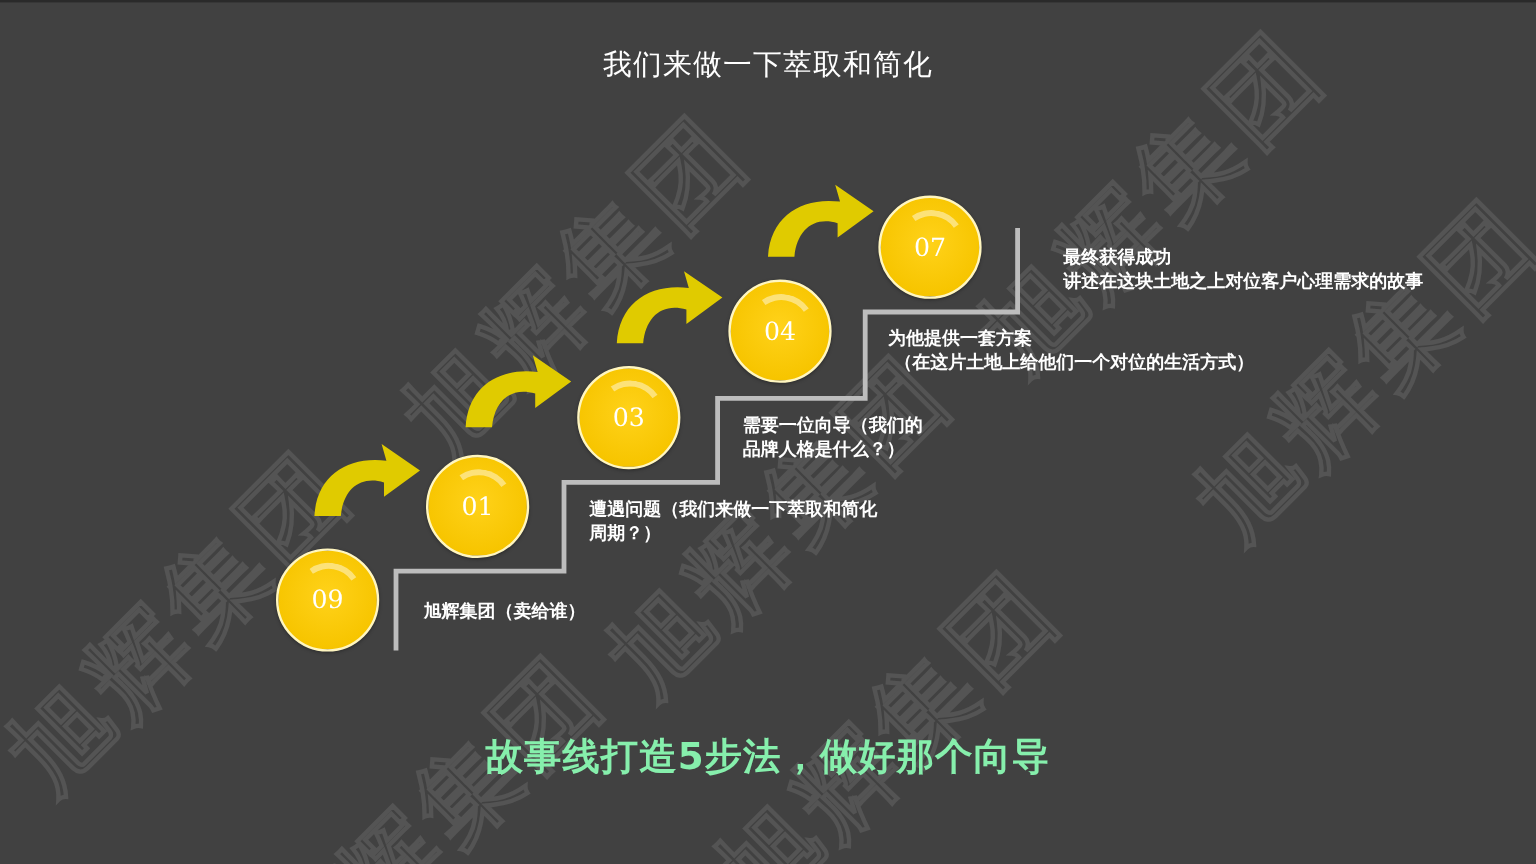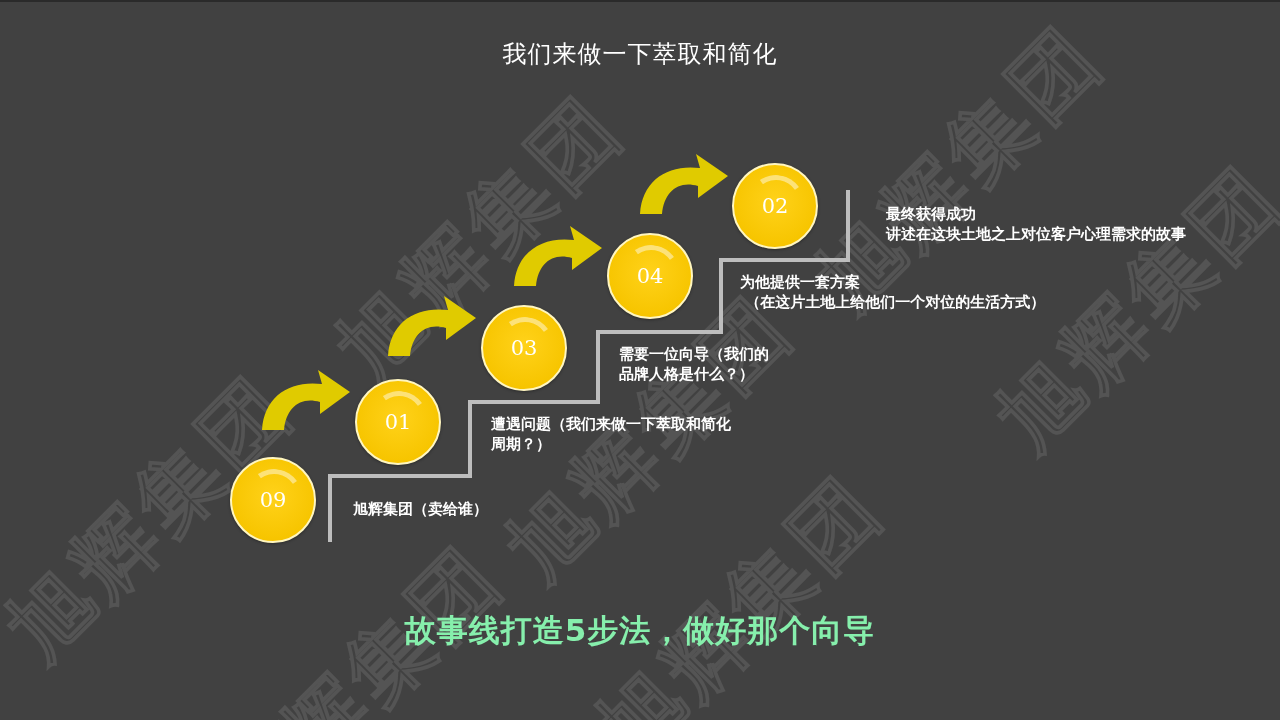--- a/index.html
+++ b/index.html
@@ -92,21 +92,21 @@
   <div class="step-circle" style="left:481px; top:303px;">
     <div class="shine"></div>
     <div class="num">03</div>
   </div>
   <div class="step-circle" style="left:607px; top:231px;">
     <div class="shine"></div>
     <div class="num">04</div>
   </div>
   <div class="step-circle" style="left:732px; top:161px;">
     <div class="shine"></div>
-    <div class="num">02</div>
+    <div class="num">07</div>
   </div>
 
   <div class="step-text" style="left:353px; top:497px;">旭辉集团（卖给谁）</div>
   <div class="step-text" style="left:491px; top:412px;">遭遇问题（我们来做一下萃取和简化
 周期？）</div>
   <div class="step-text" style="left:740px; top:270px;">为他提供一套方案
  （在这片土地上给他们一个对位的生活方式）</div>
   <div class="step-text" style="left:619px; top:342px;">需要一位向导（我们的
 品牌人格是什么？）</div>
   <div class="step-text" style="left:886px; top:202px;">最终获得成功

